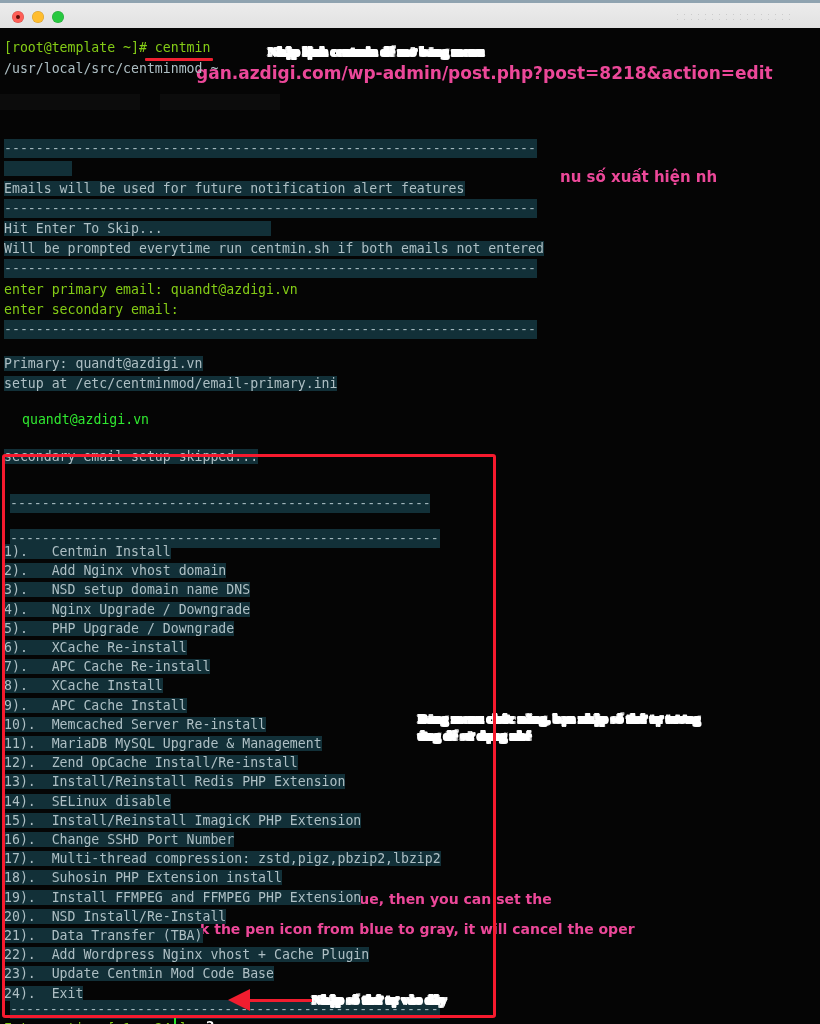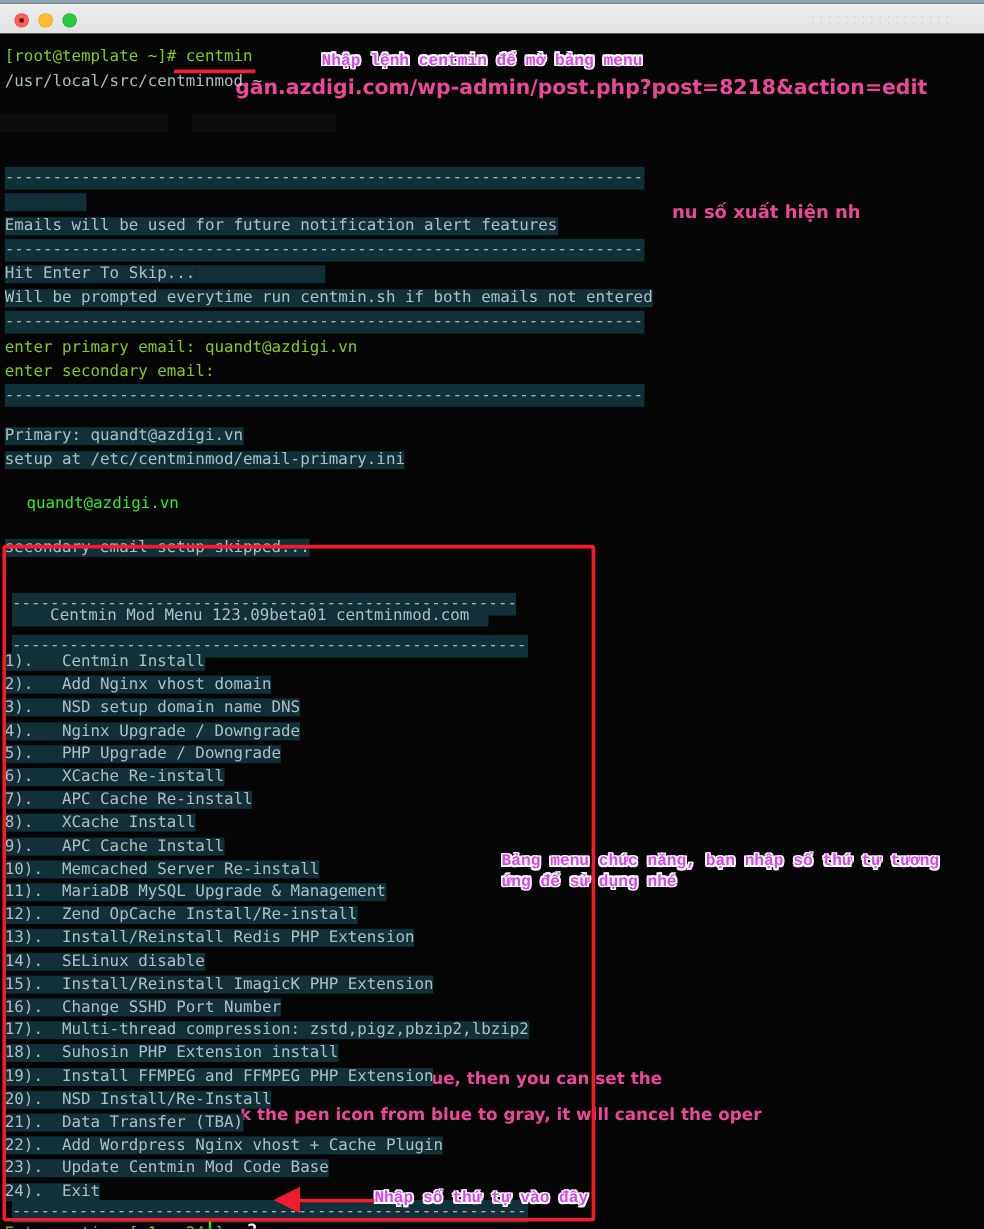--- a/index.html
+++ b/index.html
@@ -53,22 +53,22 @@
   .ghost{
     position:absolute;color:#ec4899;white-space:pre;
     font-family:"DejaVu Sans","Liberation Sans",sans-serif;
     font-weight:600;pointer-events:none;
   }
   .ghostbar{position:absolute;background:#0c0c0c;}
 
   
   .anno{
     position:absolute;
-    font-family:Liberation Mono, monospace;
-    font-weight:700;color:#d946ef;font-size:13.5px;line-height:17px;
+    font-family:Liberation Serif, serif;
+    font-weight:700;color:#ffffff;font-size:13.5px;line-height:17px;
     text-shadow:
       -1.3px -1.3px 0 #fff, 1.3px -1.3px 0 #fff,
       -1.3px  1.3px 0 #fff, 1.3px  1.3px 0 #fff,
        0 -1.4px 0 #fff, 0 1.4px 0 #fff,
       -1.4px 0 0 #fff, 1.4px 0 0 #fff;
     white-space:pre;
   }
   .underline-red{
     position:absolute;height:3px;background:#ef2030;border-radius:1px;
   }
@@ -135,21 +135,20 @@
     <div class="rule" style="top:292px;width:533px;">----------------------------------------------------------------------------</div>
 
     
     <div class="line" style="top:326px;"><span class="hl">Primary: quandt@azdigi.vn</span></div>
     <div class="line" style="top:346px;"><span class="hl">setup at /etc/centminmod/email-primary.ini</span></div>
     <div class="line greenlt" style="left:22px;top:382px;">quandt@azdigi.vn</div>
     <div class="line" style="top:419px;"><span class="hl">secondary email setup skipped...</span></div>
 
     
     <div class="rule" style="top:466px;left:10px;width:420px;">----------------------------------------------------------------------------</div>
-    <div class="line" style="left:10px;top:476px;"><span class="hl" style="padding:1px 0;">    <span>Centmin Mod Menu 123.09beta01 centminmod.com</span>  </span></div>
     <div class="rule" style="top:501px;left:10px;width:430px;">----------------------------------------------------------------------------</div>
 
     <div id="menu-items"><div class="line" style="top: 514px;"><span class="hl">1).   Centmin Install</span></div><div class="line" style="top: 533.2px;"><span class="hl">2).   Add Nginx vhost domain</span></div><div class="line" style="top: 552.4px;"><span class="hl">3).   NSD setup domain name DNS</span></div><div class="line" style="top: 571.6px;"><span class="hl">4).   Nginx Upgrade / Downgrade</span></div><div class="line" style="top: 590.8px;"><span class="hl">5).   PHP Upgrade / Downgrade</span></div><div class="line" style="top: 610px;"><span class="hl">6).   XCache Re-install</span></div><div class="line" style="top: 629.2px;"><span class="hl">7).   APC Cache Re-install</span></div><div class="line" style="top: 648.4px;"><span class="hl">8).   XCache Install</span></div><div class="line" style="top: 667.6px;"><span class="hl">9).   APC Cache Install</span></div><div class="line" style="top: 686.8px;"><span class="hl">10).  Memcached Server Re-install</span></div><div class="line" style="top: 706px;"><span class="hl">11).  MariaDB MySQL Upgrade &amp; Management</span></div><div class="line" style="top: 725.2px;"><span class="hl">12).  Zend OpCache Install/Re-install</span></div><div class="line" style="top: 744.4px;"><span class="hl">13).  Install/Reinstall Redis PHP Extension</span></div><div class="line" style="top: 763.6px;"><span class="hl">14).  SELinux disable</span></div><div class="line" style="top: 782.8px;"><span class="hl">15).  Install/Reinstall ImagicK PHP Extension</span></div><div class="line" style="top: 802px;"><span class="hl">16).  Change SSHD Port Number</span></div><div class="line" style="top: 821.2px;"><span class="hl">17).  Multi-thread compression: zstd,pigz,pbzip2,lbzip2</span></div><div class="line" style="top: 840.4px;"><span class="hl">18).  Suhosin PHP Extension install</span></div><div class="line" style="top: 859.6px;"><span class="hl">19).  Install FFMPEG and FFMPEG PHP Extension</span></div><div class="line" style="top: 878.8px;"><span class="hl">20).  NSD Install/Re-Install</span></div><div class="line" style="top: 898px;"><span class="hl">21).  Data Transfer (TBA)</span></div><div class="line" style="top: 917.2px;"><span class="hl">22).  Add Wordpress Nginx vhost + Cache Plugin</span></div><div class="line" style="top: 936.4px;"><span class="hl">23).  Update Centmin Mod Code Base</span></div><div class="line" style="top: 955.6px;"><span class="hl">24).  Exit</span></div></div>
 
     <div class="rule" style="top:972px;left:10px;width:430px;">----------------------------------------------------------------------------</div>
 
     
     <div class="line green" style="top:991px;"><span>Enter option [ 1 - 24 ]</span></div>
     <div class="prompt-cursor" style="left:174px;top:989px;height:17px;"></div>
     <div class="line" style="left:206px;top:989px;color:#ffffff;font-weight:bold;font-size:14px;">2</div>

